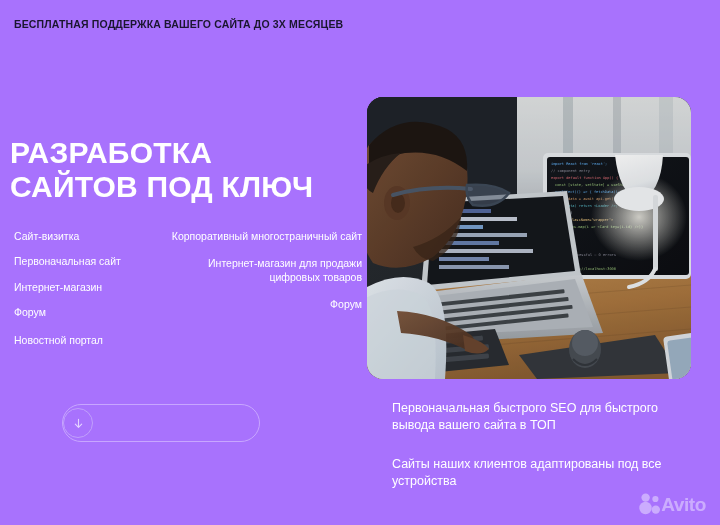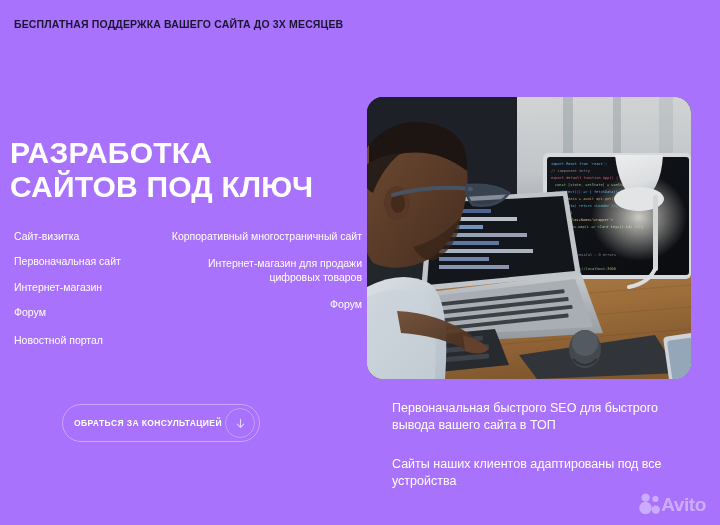--- a/index.html
+++ b/index.html
@@ -185,21 +185,20 @@
       <div class="list-item">Новостной портал</div>
     </div>
     <div class="list-col col-b">
       <div class="list-item">Корпоративный многостраничный сайт</div>
       <div class="list-item">Интернет-магазин для продажи цифровых товаров</div>
       <div class="list-item">Форум</div>
     </div>
   </div>
 
   <div class="cta">
-    <span class="cta-label">ОБРАТЬСЯ ЗА КОНСУЛЬТАЦИЕЙ</span>
     <span class="cta-arrow">
       <svg width="15" height="15" viewBox="0 0 15 15" fill="none">
         <path d="M7.5 3.2 V11.2 M4.3 8.2 L7.5 11.4 L10.7 8.2" stroke="#e4d4ff" stroke-width="1.1" stroke-linecap="round" stroke-linejoin="round"></path>
       </svg>
     </span>
   </div>
 
   <div class="photo">
     <svg viewBox="0 0 324 282" preserveAspectRatio="xMidYMid slice">
       <defs>

